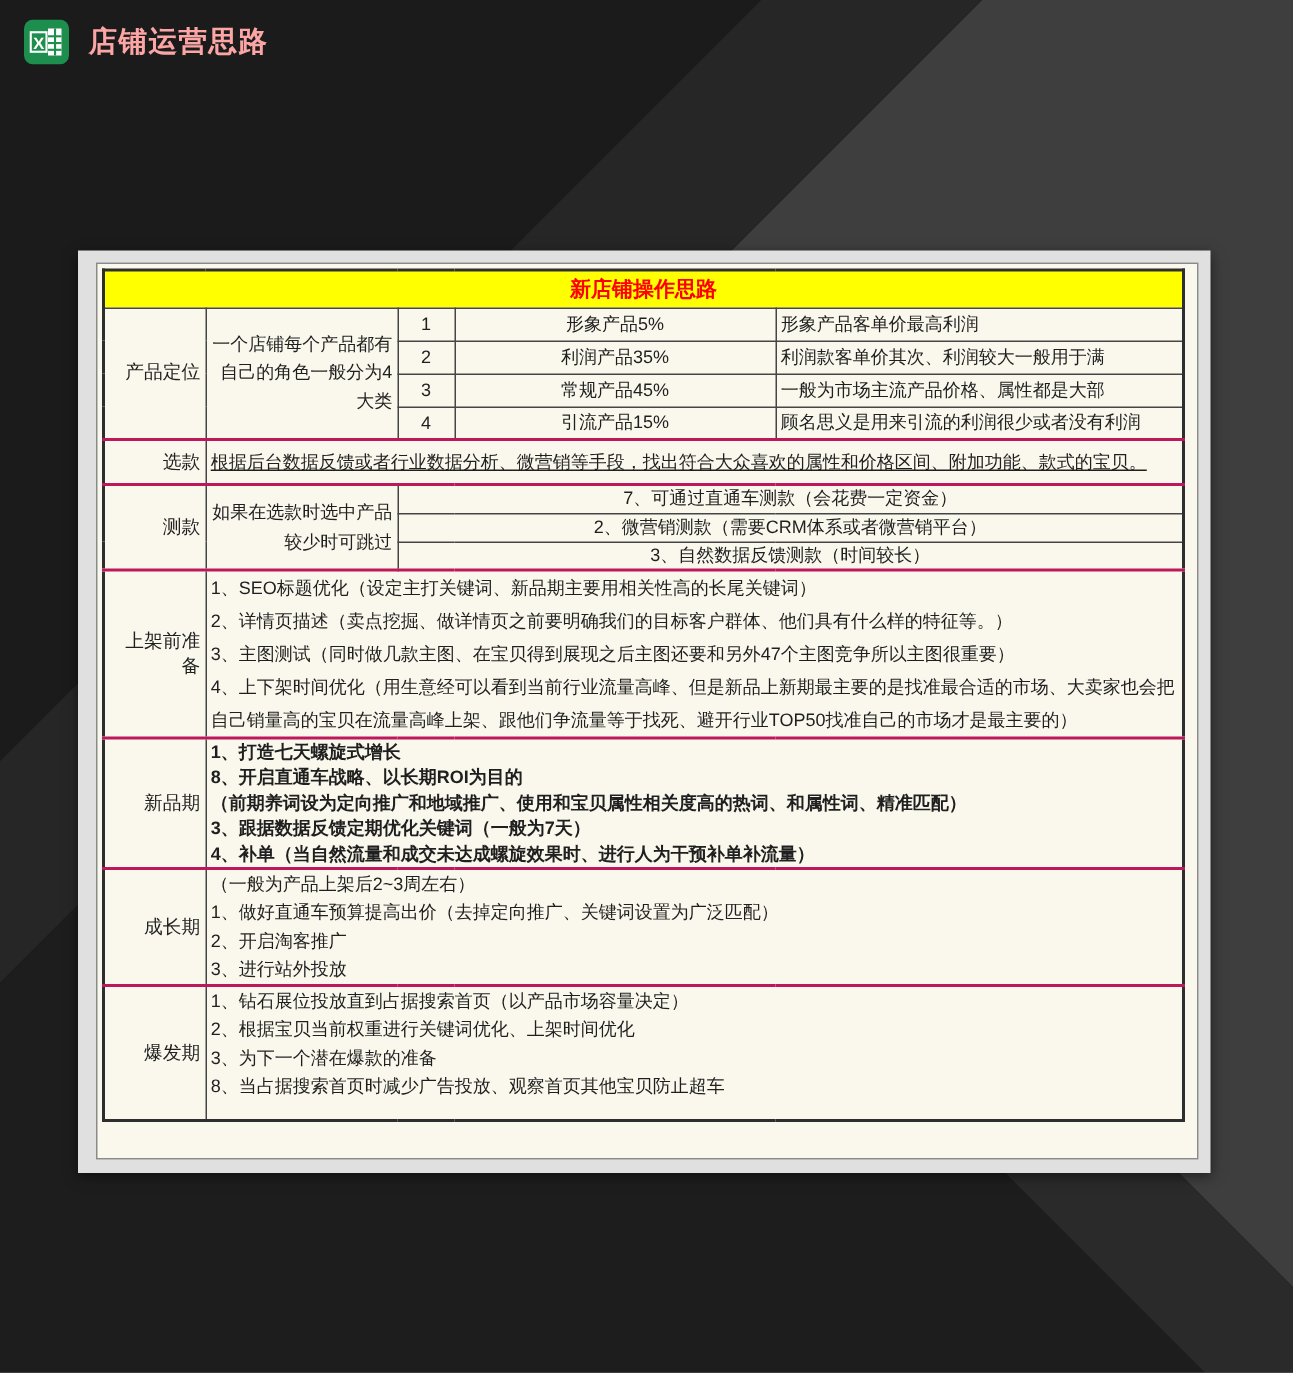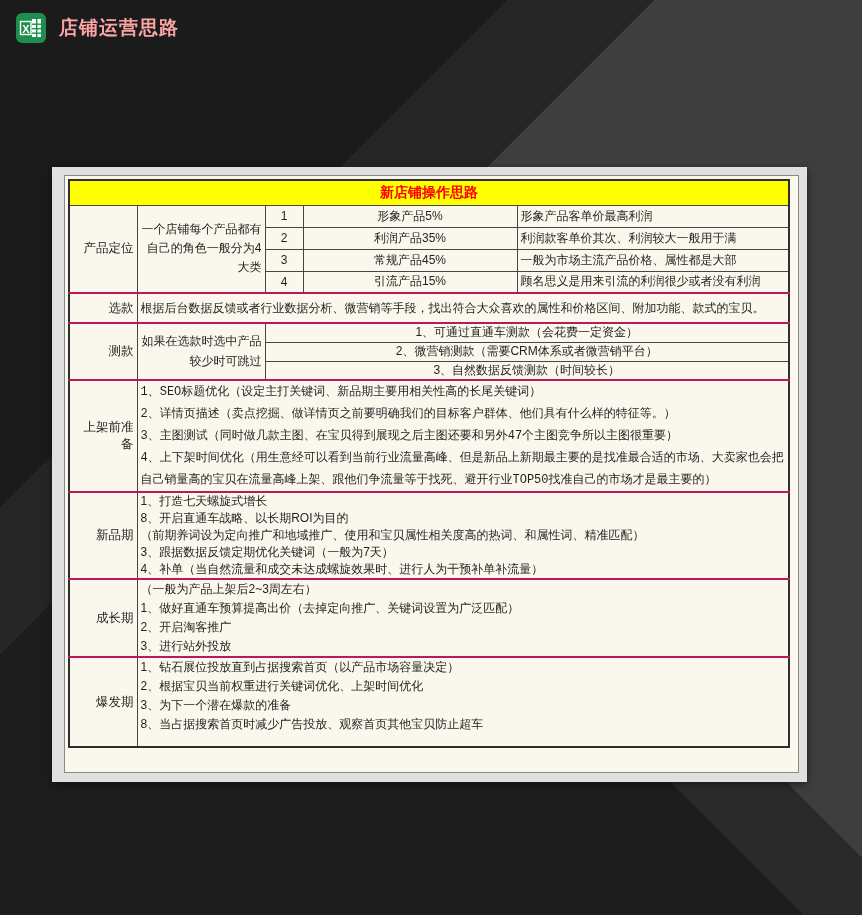--- a/index.html
+++ b/index.html
@@ -39,27 +39,27 @@
     height:25px; background:#ffff00; color:#ff0000;
     font-weight:bold; font-size:14px; text-align:center;
     border-bottom:2px solid #2e2e2e;
   }
   tr.block > td { border-top:2px solid #be185d; }
   td.cat  { text-align:right; vertical-align:middle; font-size:12.5px; }
   td.desc { text-align:right; vertical-align:middle; line-height:1.6; }
   td.num  { text-align:center; height:22px; }
   td.pct  { text-align:center; height:22px; }
   td.note { text-align:left; height:22px; white-space:nowrap; overflow:hidden; }
-  td.rowtext { text-align:left; padding-left:5px; height:30px; }
+  td.rowtext { text-align:left; padding-left:5px; height:30px;text-decoration:underline; }
   td.step { text-align:center; height:19px; }
   td.multiline { vertical-align:top; text-align:left; padding:3px 4px 0 5px; }
-  td.h-prelaunch { height:101px;font-family:Liberation Mono, monospace; }
+  td.h-prelaunch { height:101px; }
   td.h-prelaunch div { line-height:22px; }
   td.h-new { height:87px; }
-  td.h-new div { line-height:17px; }
+  td.h-new div { line-height:17px;font-weight:bold; }
   td.h-growth { height:76px; }
   td.h-growth div { line-height:19px; }
   td.h-boom { height:90px;border-radius:19px; }
   td.h-boom div { line-height:19px; }
 </style>
 </head>
 <body>
 
 <div class="titlebar">
   <svg width="30" height="30" viewBox="0 0 30 30">
@@ -114,21 +114,21 @@
         </tr>
 
         <tr class="block">
           <td class="cat">选款</td>
           <td class="rowtext" colspan="4">根据后台数据反馈或者行业数据分析、微营销等手段，找出符合大众喜欢的属性和价格区间、附加功能、款式的宝贝。</td>
         </tr>
 
         <tr class="block">
           <td class="cat" rowspan="3">测款</td>
           <td class="desc" rowspan="3">如果在选款时选中产品较少时可跳过</td>
-          <td class="step" colspan="3">1、可通过直通车测款（会花费一定资金）</td>
+          <td class="step" colspan="3">7、可通过直通车测款（会花费一定资金）</td>
         </tr>
         <tr>
           <td class="step" colspan="3">2、微营销测款（需要CRM体系或者微营销平台）</td>
         </tr>
         <tr>
           <td class="step" colspan="3">3、自然数据反馈测款（时间较长）</td>
         </tr>
 
         <tr class="block">
           <td class="cat">上架前准备</td>

